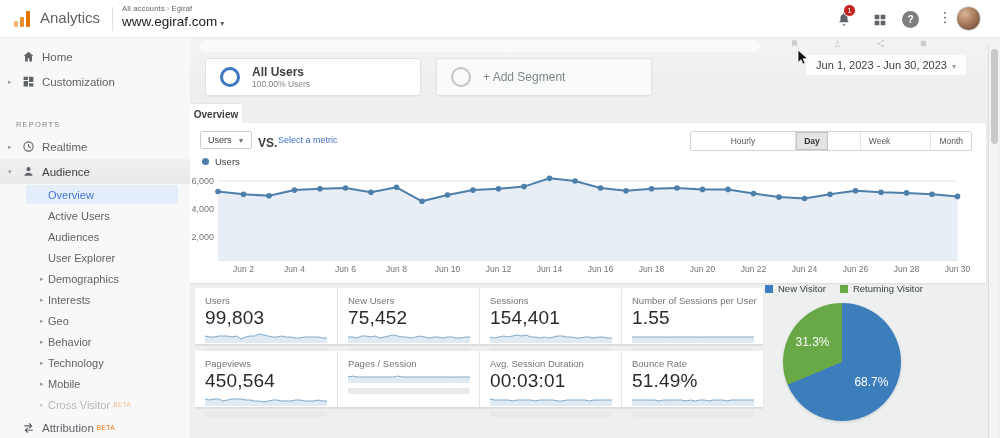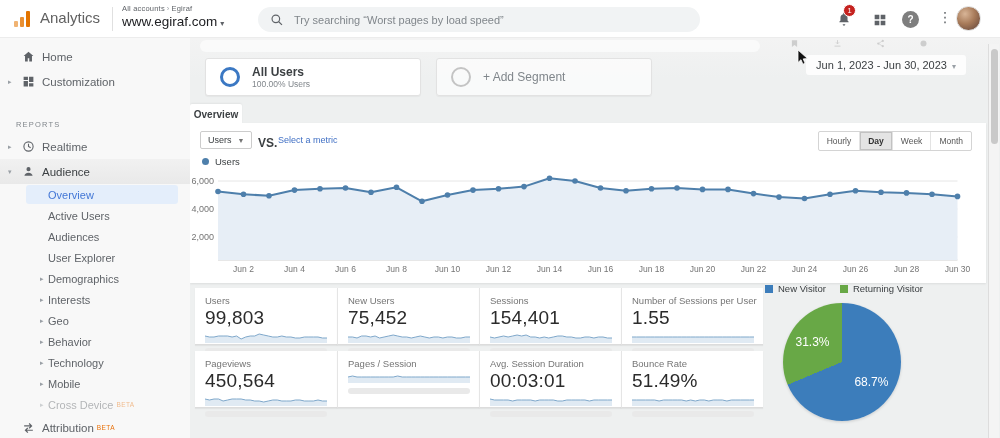--- a/index.html
+++ b/index.html
@@ -64,21 +64,21 @@
   .date-pill .caret { color:#9aa0a6; font-size:8px; margin-left:5px; }
 
   .tab { position:absolute; left:0; top:66px; width:52px; height:20px; background:#fff; border-radius:2px 2px 0 0; box-shadow:0 -1px 2px rgba(0,0,0,.05); display:flex; align-items:center; justify-content:center; font-size:10px; font-weight:bold; color:#3c4043; z-index:3; cursor:pointer; }
 
   .panel { position:absolute; left:0; top:85px; width:796px; height:160px; background:#fff; box-shadow:0 1px 2px rgba(0,0,0,.08); z-index:2; }
   .metric-select { position:absolute; left:10px; top:8px; height:18px; border:1px solid #ccc; border-radius:2px; background:#fff; font-size:9px; color:#3c4043; display:flex; align-items:center; padding:0 7px; gap:6px; cursor:pointer; }
   .metric-select .caret { font-size:7px; color:#757575; }
   .vs { position:absolute; left:68px; top:13px; font-size:12px; font-weight:bold; color:#3c4043;text-align:center; }
   .sel-metric { position:absolute; left:88px; top:12px; font-size:9px; color:#4170c4; cursor:pointer; }
   .gran { position:absolute; right:14px; top:8px; height:20px; display:flex; background:#fff; border:1px solid #d4d4d4; border-radius:2px; overflow:hidden; }
-  .gran-btn { display:flex; align-items:center; padding:0 8px; font-size:8.5px; color:#555; border-left:1px solid #e3e3e3; cursor:pointer; }
+  .gran-btn { display:flex; align-items:center; padding:0 8px; font-size:8.5px; color:#555; border-left:1px solid #e3e3e3; cursor:pointer;margin-left:32px; }
   .gran-btn:first-child { border-left:none; }
   .gran-btn.selected { background:#e4e4e4; box-shadow:inset 0 0 0 1px #c2c2c2; font-weight:bold; color:#333; }
   .chart-legend { position:absolute; left:12px; top:33px; display:flex; align-items:center; gap:6px; font-size:9.5px; color:#3c4043; }
   .chart-legend .dot { width:7px; height:7px; border-radius:50%; background:#4e7fab; }
   .chart-wrap { position:absolute; left:0; top:48px; }
 
   .metric-row { position:absolute; left:5px; display:flex; }
   .metric-card { width:142px; height:57px; background:#fff; border-bottom:1px solid #dcdcdc; box-shadow:0 1px 1px rgba(0,0,0,.05); padding:7px 10px 0 10px; }
   .metric-card + .metric-card { border-left:1px solid #e5e5e5; }
   .metric-label { font-size:9.5px; color:#757575; white-space:nowrap; }
@@ -105,27 +105,20 @@
     <div class="logo">
         <i></i>
         <i></i>
         <i></i>
       </div>
     <div class="app-name">Analytics</div>
     <div class="hdr-divider"></div>
     <div class="crumb-wrap">
       <div class="crumb"><span>All accounts</span><span class="sep">›</span><span>Egiraf</span></div>
       <div class="property"><span>www.egiraf.com</span><span class="caret">▾</span></div>
-    </div>
-    <div class="search-pill">
-      <svg width="14" height="14" viewBox="0 0 24 24">
-          <circle cx="10" cy="10" r="6.5" fill="none" stroke="#5f6368" stroke-width="2"></circle>
-          <path d="M15 15l5.5 5.5" stroke="#5f6368" stroke-width="2"></path>
-        </svg>
-      <input type="text" placeholder="Try searching “Worst pages by load speed”" style="">
     </div>
     <svg class="hicon" style="left:836px" viewBox="0 0 24 24">
         <path d="M12 22a2 2 0 002-2h-4a2 2 0 002 2zm7-5v-1l-1.7-1.7V10a5.3 5.3 0 00-4.1-5.2V4a1.2 1.2 0 10-2.4 0v.8A5.3 5.3 0 006.7 10v4.3L5 16v1z" fill="#5f6368"></path>
       </svg>
     <div class="badge">1</div>
     <svg class="hicon" style="left:872px;top:12px" viewBox="0 0 24 24">
         <path d="M4 4h7v7H4zM13 4h7v7h-7zM4 13h7v7H4zM13 13h7v7h-7z" fill="#5f6368"></path>
       </svg>
     <div class="help-disc">?</div>
     <div class="dots">⋮</div>
@@ -201,21 +194,21 @@
       <div class="nav-sub has-arrow">
         <span class="arrow">▸</span>
         <span>Technology</span>
       </div>
       <div class="nav-sub has-arrow">
         <span class="arrow">▸</span>
         <span>Mobile</span>
       </div>
       <div class="nav-sub faded has-arrow">
         <span class="arrow">▸</span>
-        <span>Cross Device</span>
+        <span>Cross Visitor</span>
         <sup class="beta">BETA</sup>
       </div>
       <div class="nav-row">
         <span class="nicon">
           <svg width="13" height="13" viewBox="0 0 24 24">
             <path d="M4 8h11l-2.6-2.6L14 3.8 19.2 9 14 14.2l-1.6-1.6L15 10H4zM20 16H9l2.6-2.6L10 11.8 4.8 17l5.2 5.2 1.6-1.6L9 18h11z" fill="#5f6368"></path>
           </svg>
         </span>
         <span>Attribution</span>
         <sup class="beta">BETA</sup>

